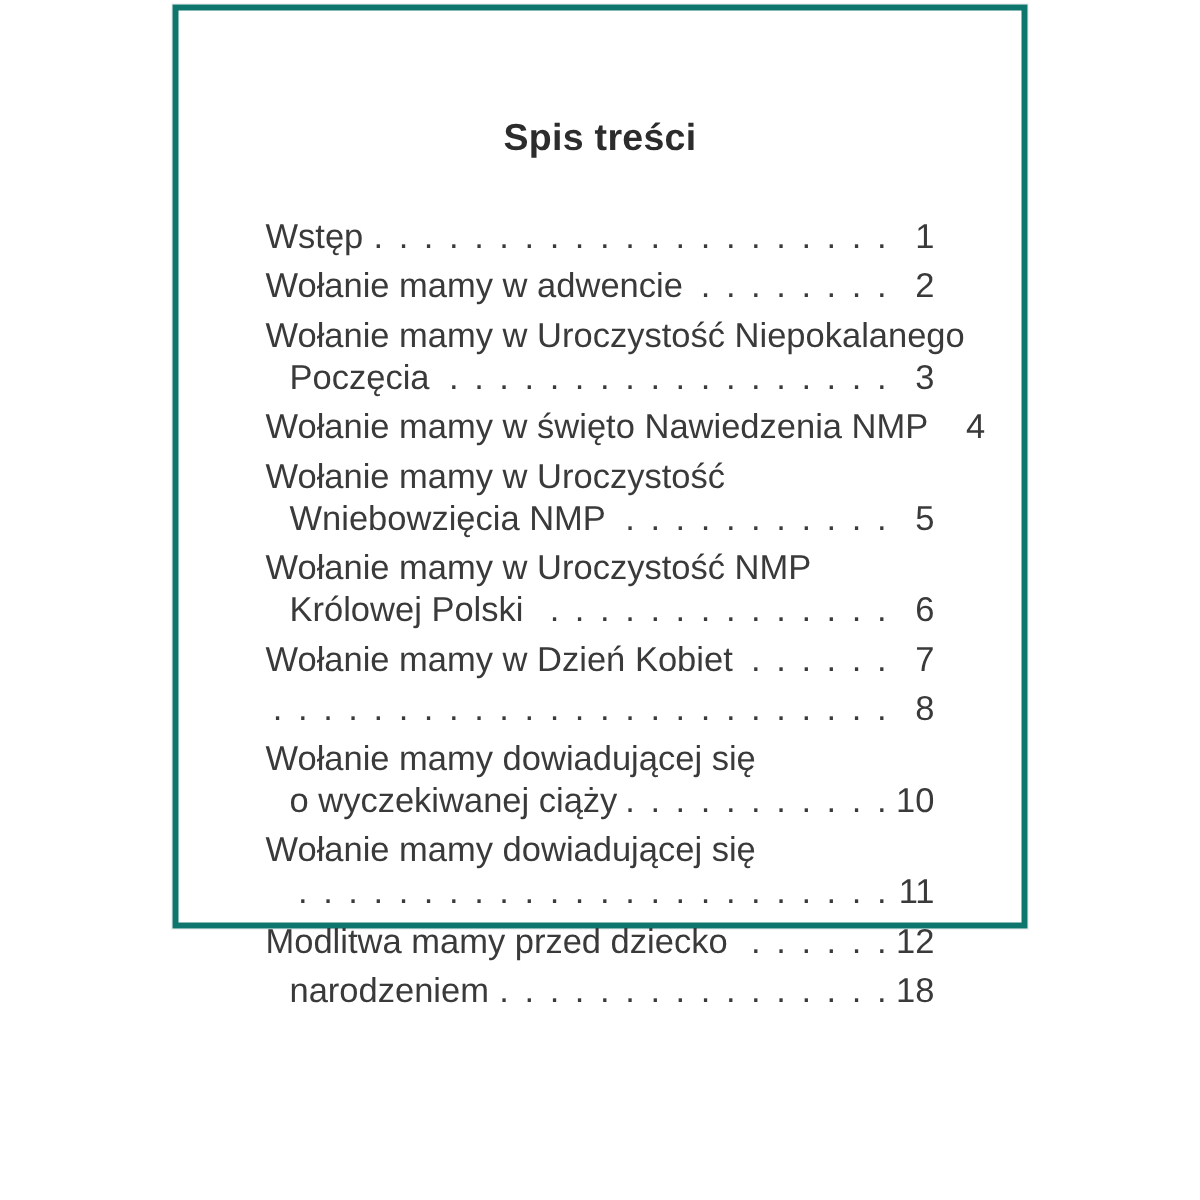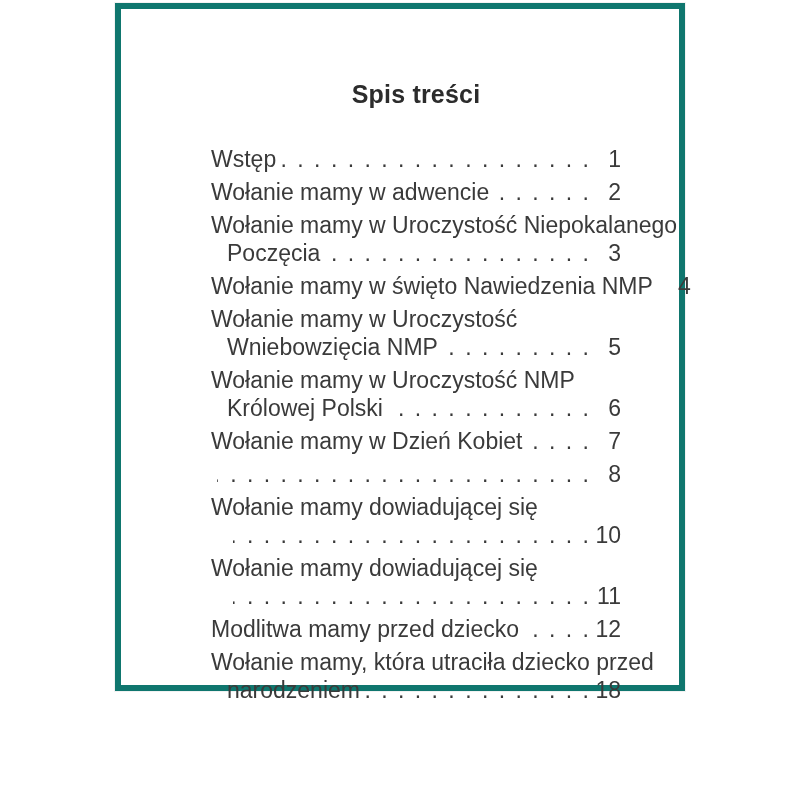--- a/index.html
+++ b/index.html
@@ -3,26 +3,25 @@
 <meta charset="utf-8">
 <style>
   * { box-sizing: border-box; margin: 0; padding: 0; }
   html, body {
     width: 800px; height: 800px;
     background: #ffffff;
     font-family: "Liberation Sans", "DejaVu Sans", sans-serif;
     overflow: hidden;
   }
   .page {
-    width: 570px; height: 688px;
+    width: 570px; height: 616px;
     margin: 3px auto 0 auto;
     background: #ffffff;
-    border: 6px solid #0f766e;
+    border: 4px solid #0f766e;
     box-shadow: 0 0 0 1px #f2f2f2;
-    padding-left: 32px;
   }
   .title {
     margin-top: 70px;
     text-align: center;
     font-size: 25px;
     line-height: 30px;
     font-weight: 700;
     color: #2c2c2c;
     letter-spacing: 0.2px;
   }
@@ -132,20 +131,21 @@
         <div class="line">
           <span class="dots"></span>
           <span class="num">8</span>
         </div>
       </div>
       <div class="entry">
         <div class="line">
           <span class="t">Wołanie mamy dowiadującej się</span>
         </div>
         <div class="line cont">
+          <span class="t">o wyczekiwanej ciąży</span>
           <span class="dots"></span>
           <span class="num">10</span>
         </div>
       </div>
       <div class="entry">
         <div class="line">
           <span class="t">Wołanie mamy dowiadującej się</span>
         </div>
         <div class="line cont">
           <span class="dots"></span>
@@ -153,23 +153,20 @@
         </div>
       </div>
       <div class="entry">
         <div class="line">
           <span class="t">Modlitwa mamy przed dziecko</span>
           <span class="dots"></span>
           <span class="num">12</span>
         </div>
       </div>
       <div class="entry">
-        <div class="line">
-          <span class="t">Wołanie mamy, która utraciła dziecko przed</span>
-        </div>
         <div class="line cont">
           <span class="t">narodzeniem</span>
           <span class="dots"></span>
           <span class="num">18</span>
         </div>
       </div>
     </div>
 </div>
 
 </body></html>

